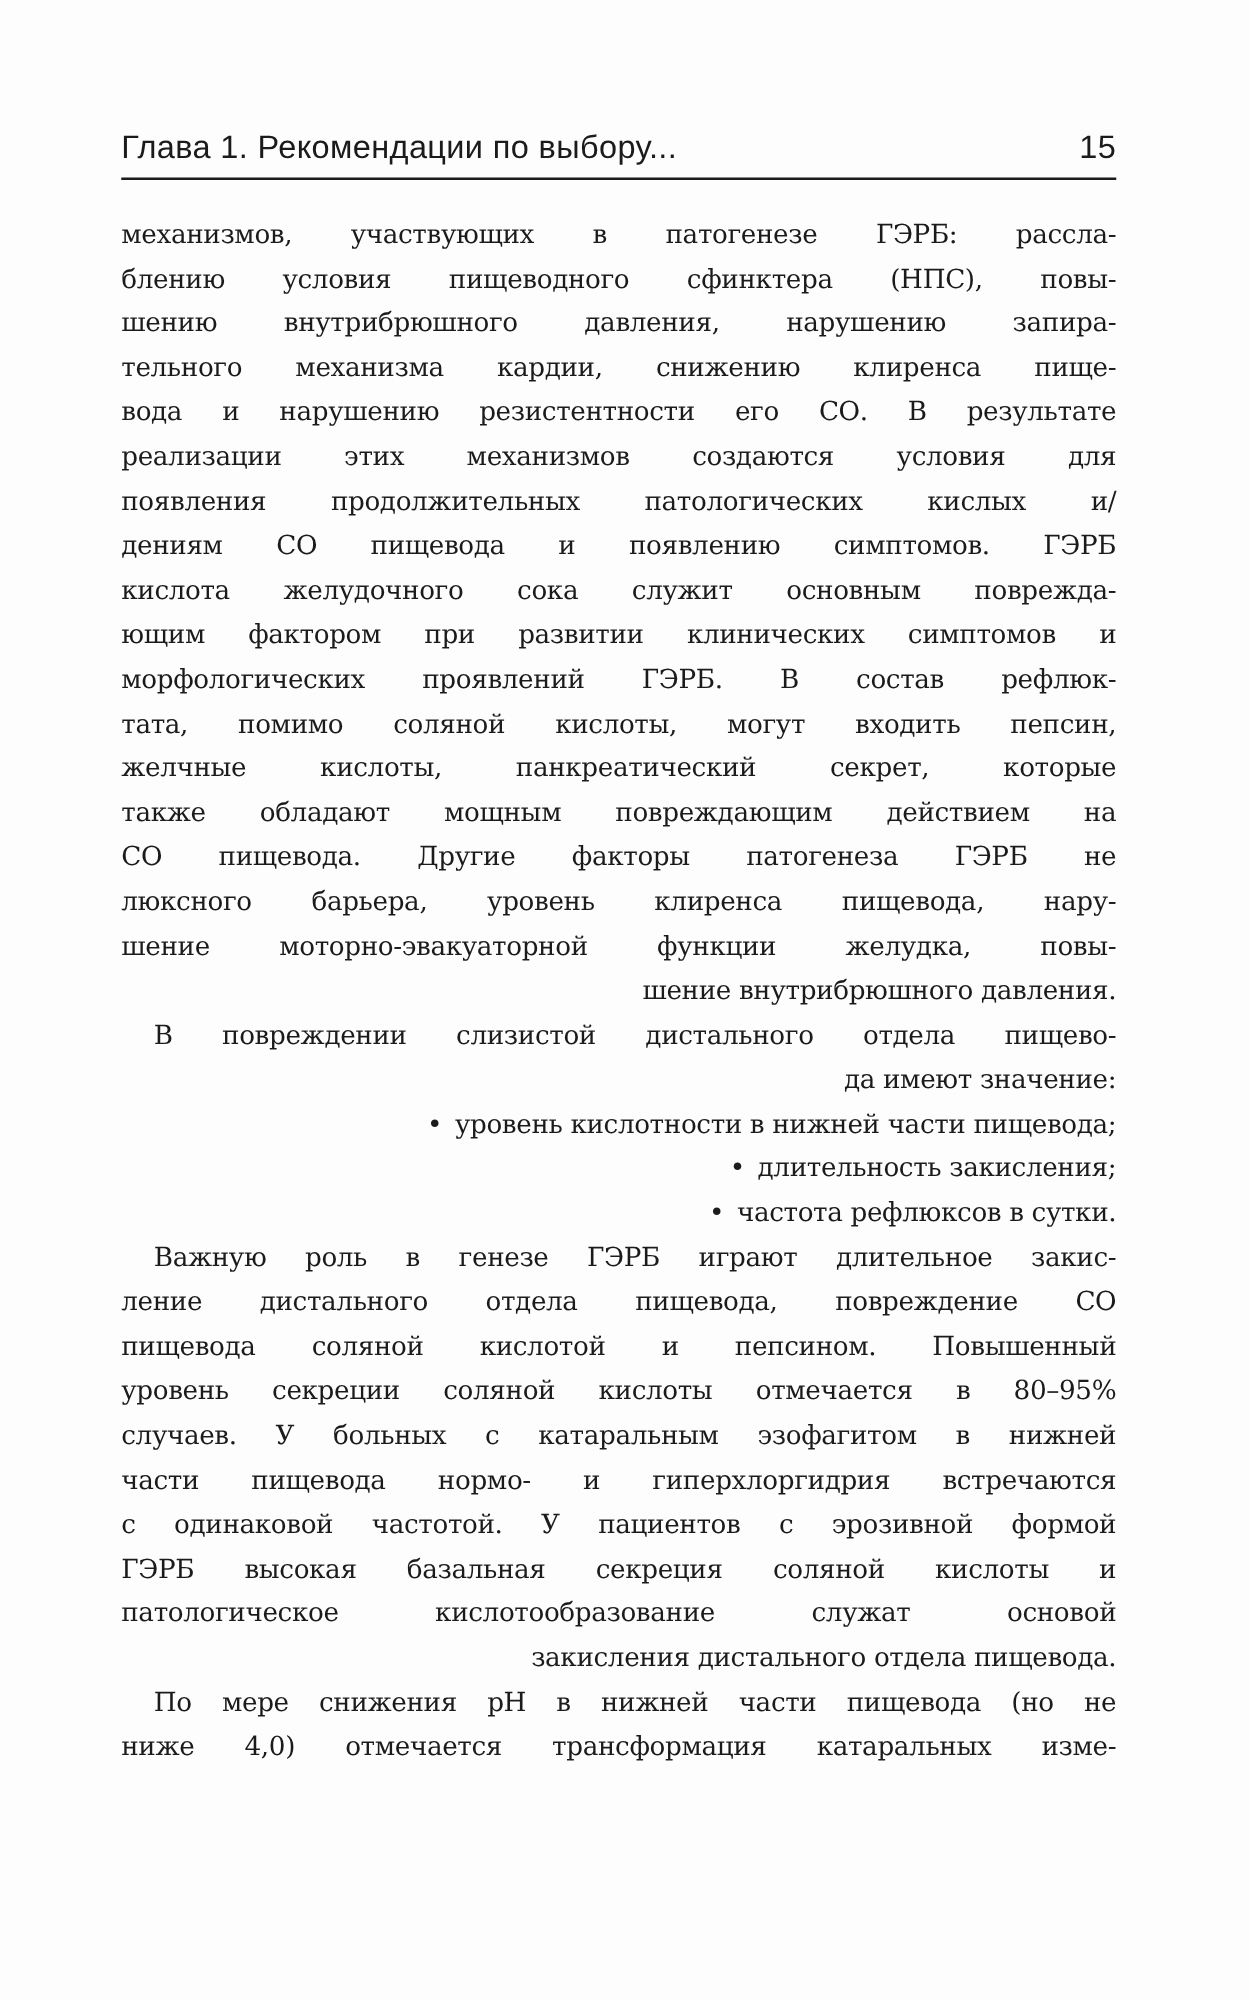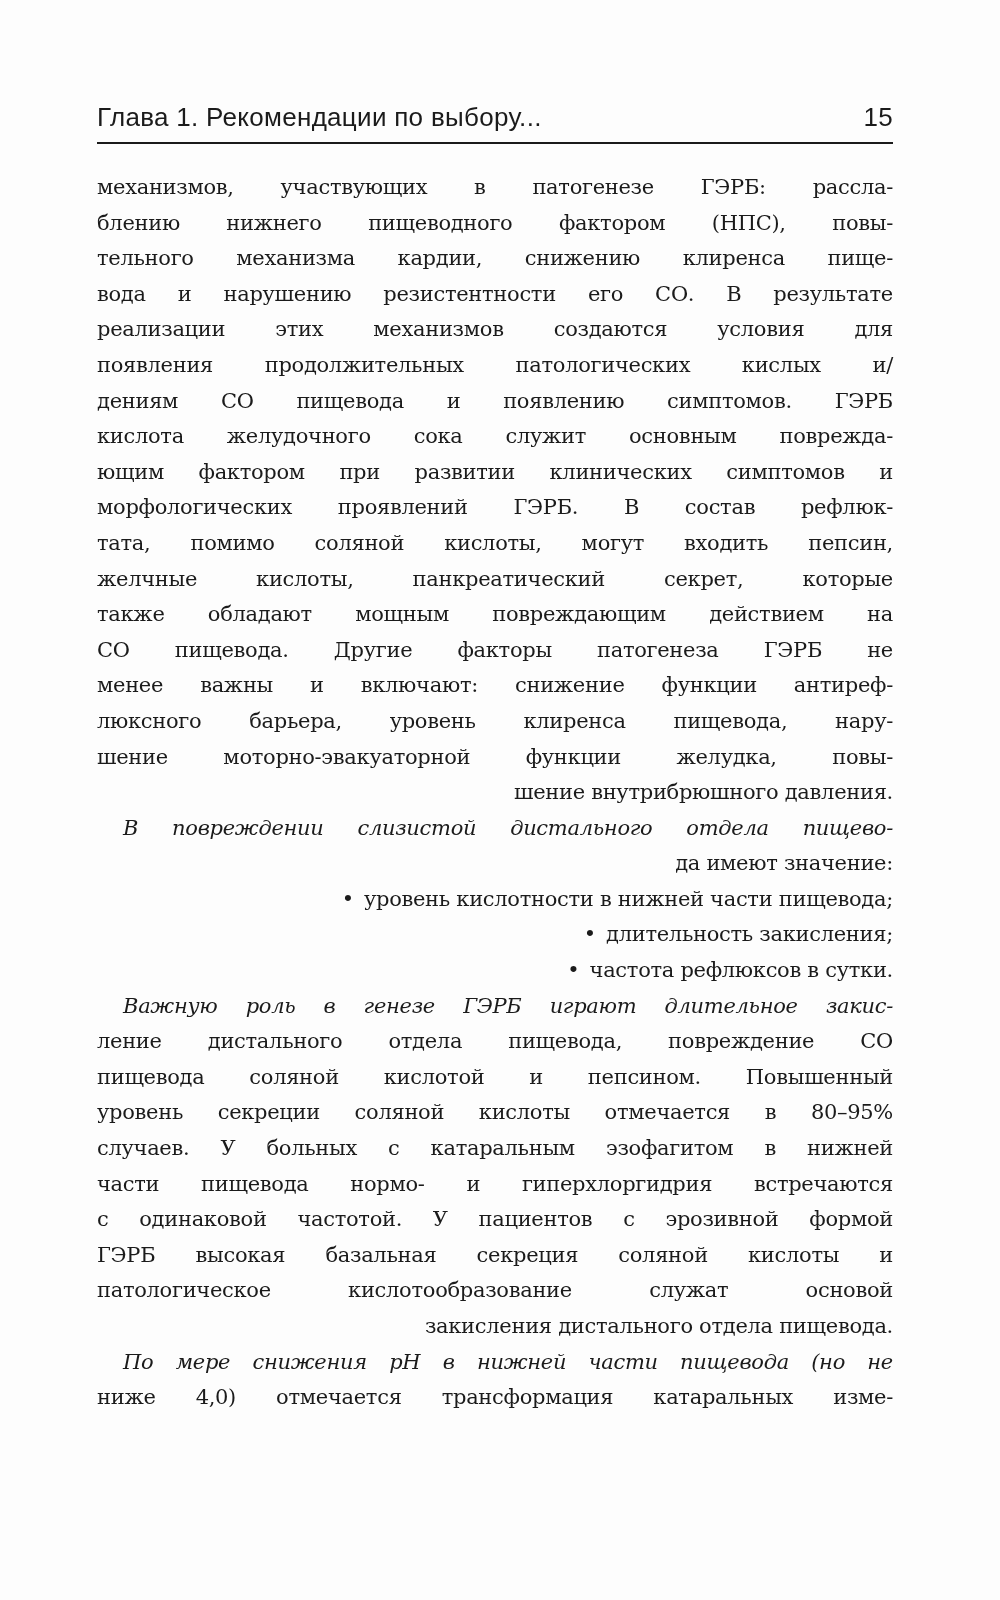--- a/index.html
+++ b/index.html
@@ -31,48 +31,48 @@
   }
   .body-text {
     margin-top: 26px;
     font-size: 21px;
     line-height: 35.6px;
     color: #1b1b1b;
     letter-spacing: -0.3px;
   }
   .line { text-align: right; }
   .line.j { text-align: justify; text-align-last: justify; }
-  .line.ind { padding-left: 26px; font-style: italic; }
+  .line.ind { padding-left: 26px; }
   .line.bul { padding-left: 30px; }
 </style>
 </head>
 <body>
 
 <div class="page">
   <div class="hdr">
     <span>Глава 1. Рекомендации по выбору...</span>
     <span>15</span>
   </div>
   <div class="hdr-rule"></div>
   <div class="body-text">
       <div class="line j">механизмов, участвующих в патогенезе ГЭРБ: рассла-</div>
-      <div class="line j">блению нижнего пищеводного фактором (НПС), повы-</div>
+      <div class="line j">блению условия пищеводного сфинктера (НПС), повы-</div>
+      <div class="line j">шению внутрибрюшного давления, нарушению запира-</div>
       <div class="line j">тельного механизма кардии, снижению клиренса пище-</div>
       <div class="line j">вода и нарушению резистентности его СО. В результате</div>
       <div class="line j">реализации этих механизмов создаются условия для</div>
       <div class="line j">появления продолжительных патологических кислых и/</div>
       <div class="line j">дениям СО пищевода и появлению симптомов. ГЭРБ</div>
       <div class="line j">кислота желудочного сока служит основным поврежда-</div>
       <div class="line j">ющим фактором при развитии клинических симптомов и</div>
       <div class="line j">морфологических проявлений ГЭРБ. В состав рефлюк-</div>
       <div class="line j">тата, помимо соляной кислоты, могут входить пепсин,</div>
       <div class="line j">желчные кислоты, панкреатический секрет, которые</div>
       <div class="line j">также обладают мощным повреждающим действием на</div>
       <div class="line j">СО пищевода. Другие факторы патогенеза ГЭРБ не</div>
-      <div class="line j">менее важны и включают: снижение функции антиреф-</div>
       <div class="line j">люксного барьера, уровень клиренса пищевода, нару-</div>
       <div class="line j">шение моторно-эвакуаторной функции желудка, повы-</div>
       <div class="line">шение внутрибрюшного давления.</div>
       <div class="line j ind">В повреждении слизистой дистального отдела пищево-</div>
       <div class="line">да имеют значение:</div>
       <div class="line bul">• уровень кислотности в нижней части пищевода;</div>
       <div class="line bul">• длительность закисления;</div>
       <div class="line bul">• частота рефлюксов в сутки.</div>
       <div class="line j ind">Важную роль в генезе ГЭРБ играют длительное закис-</div>
       <div class="line j">ление дистального отдела пищевода, повреждение СО</div>

